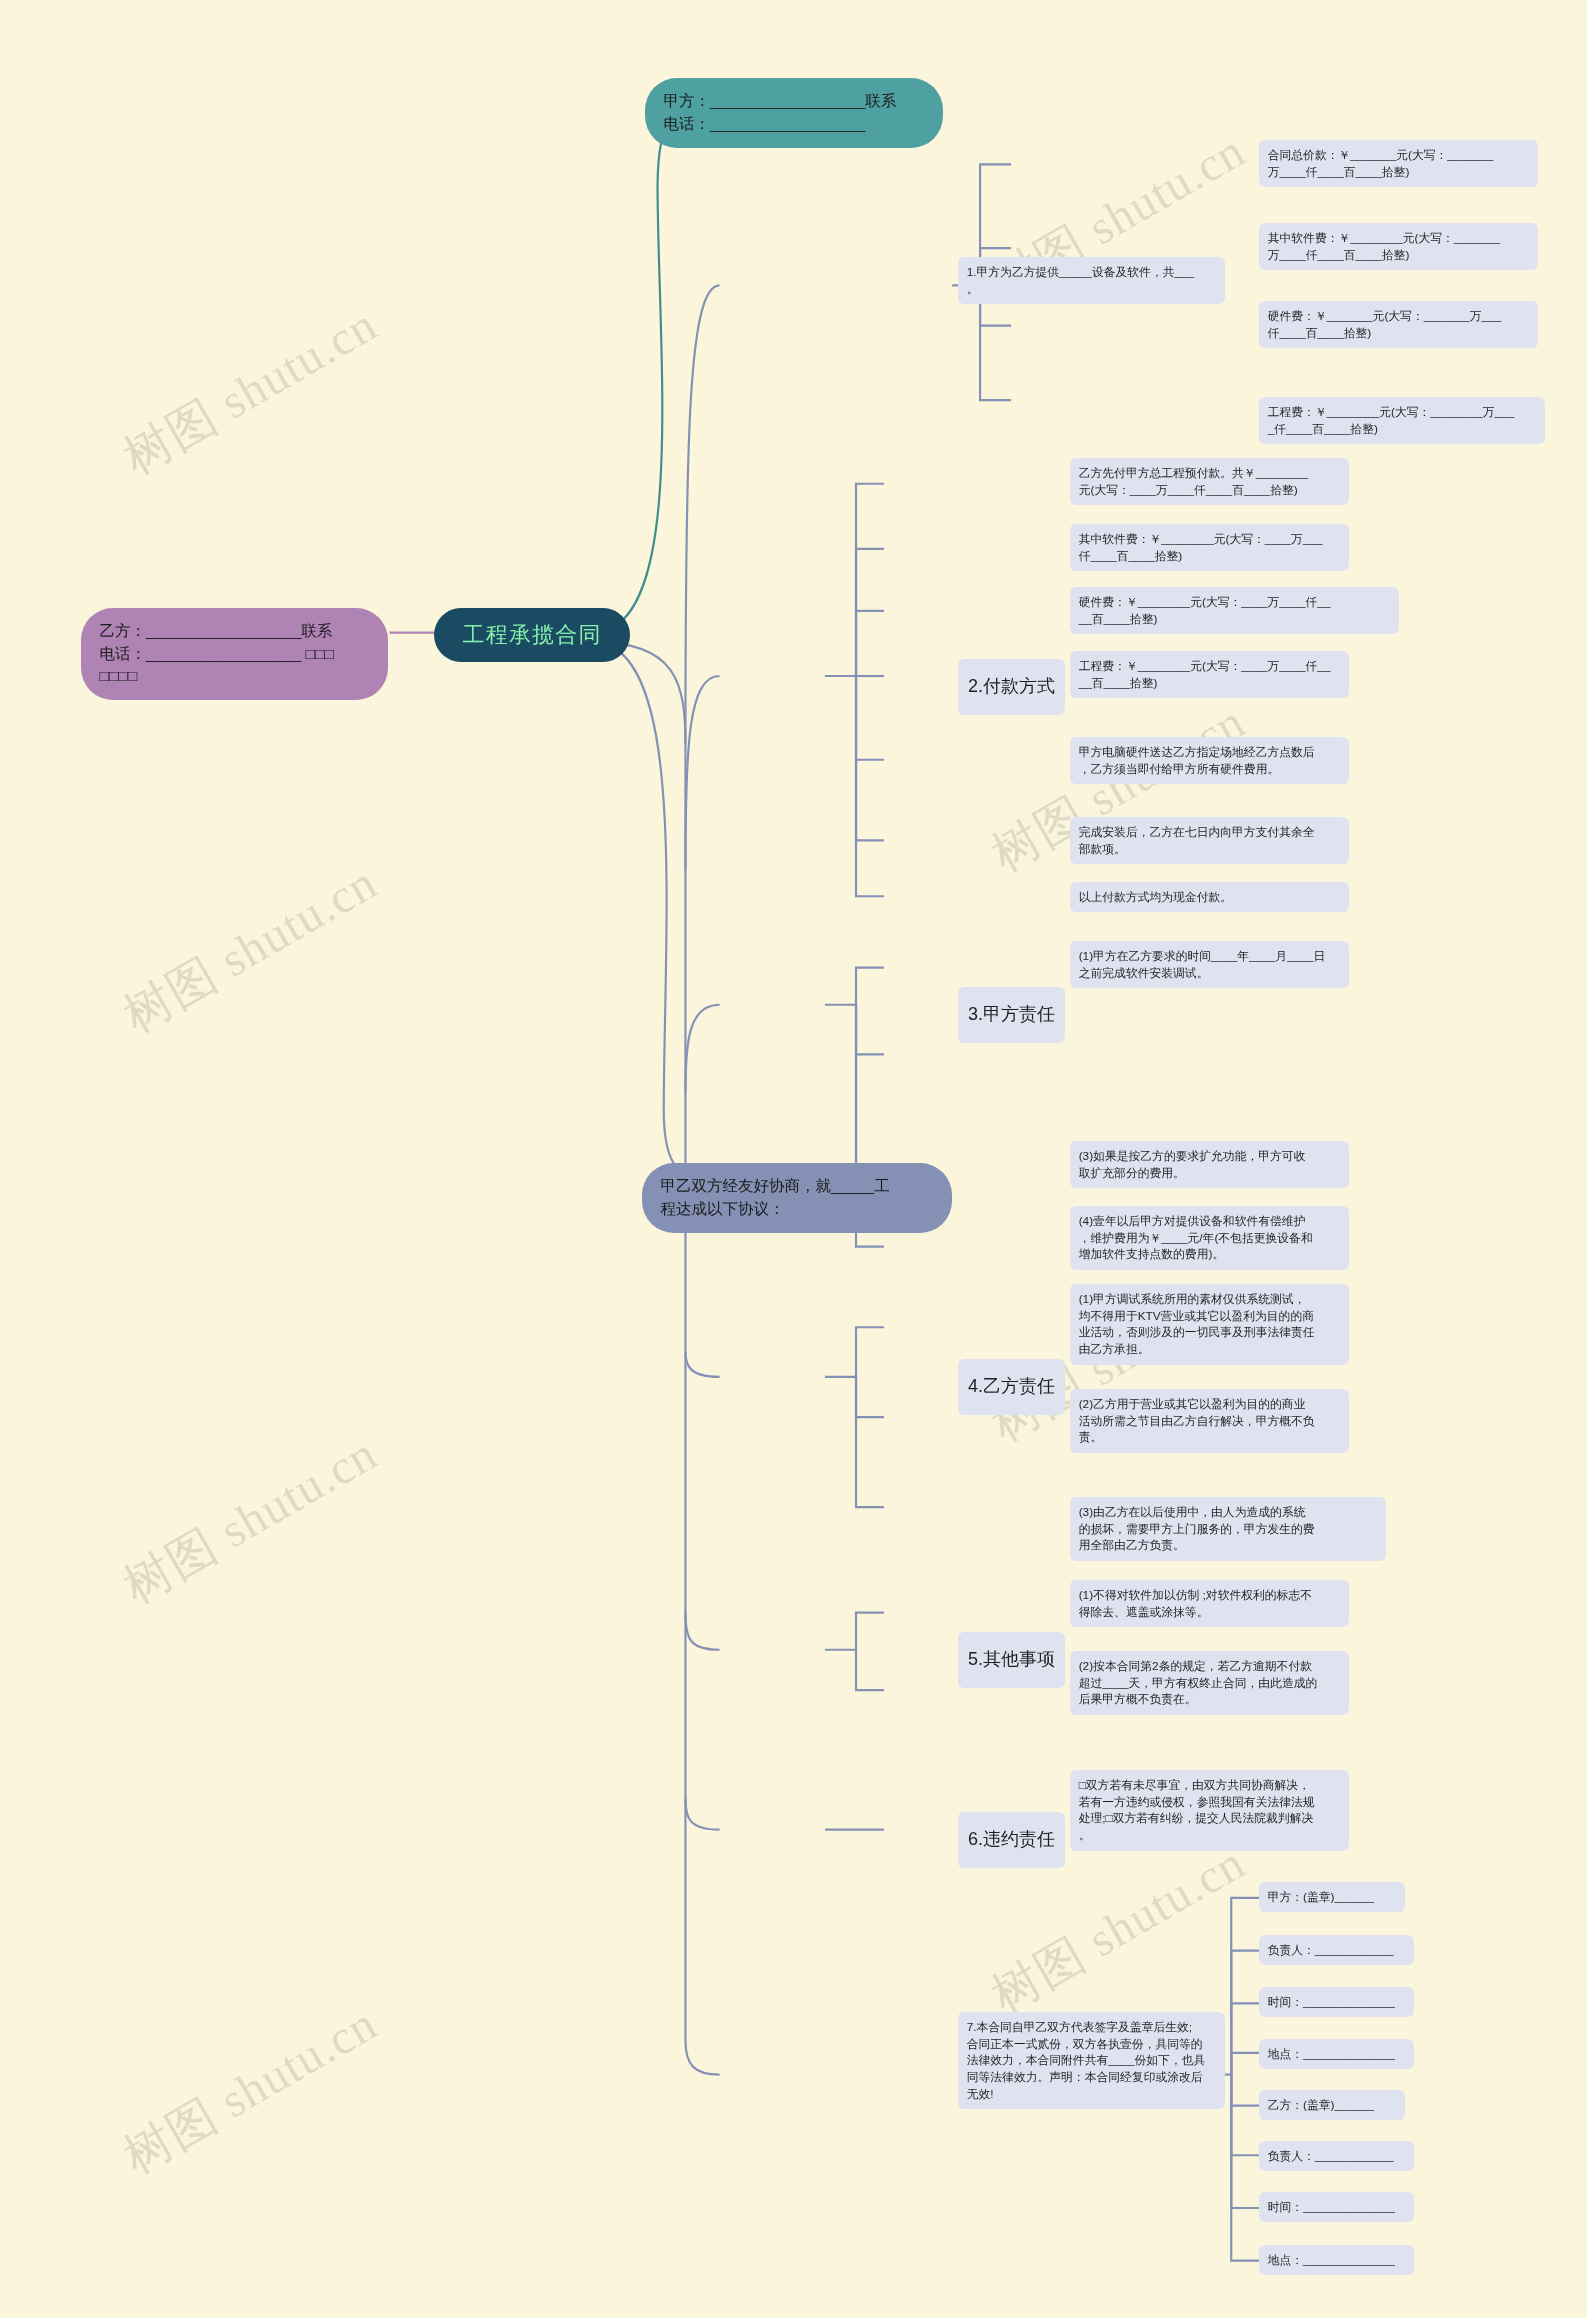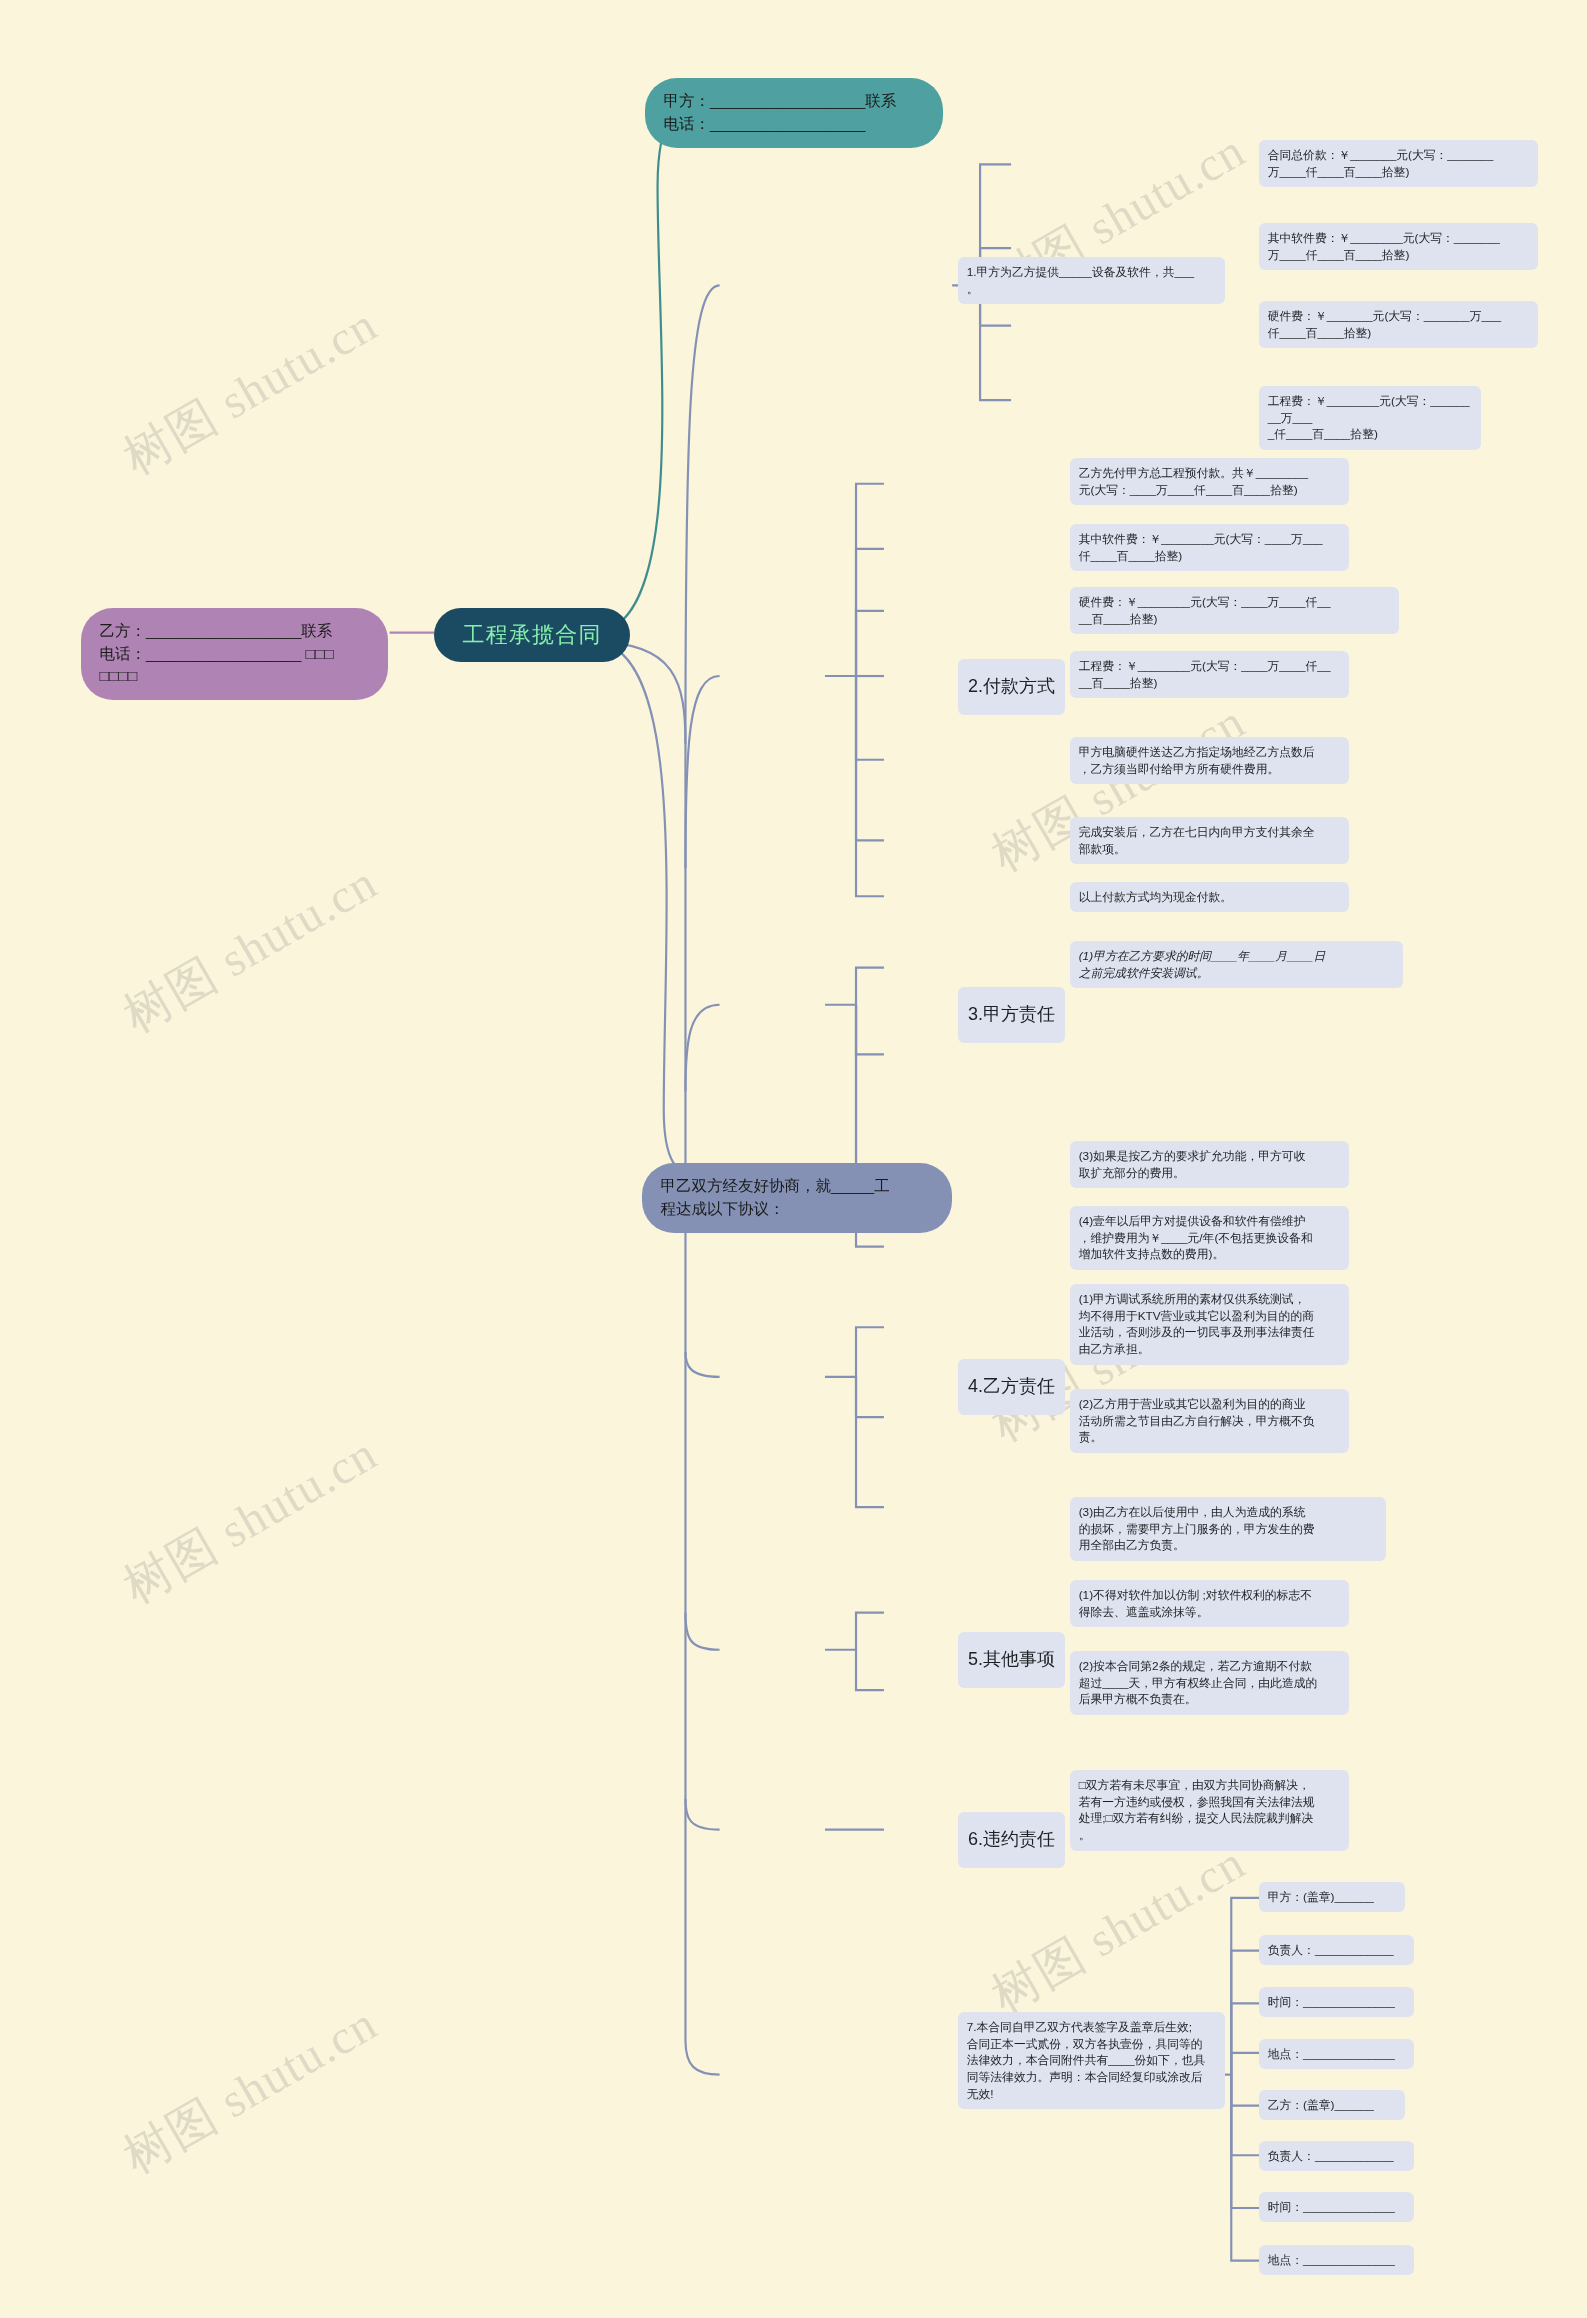--- a/index.html
+++ b/index.html
@@ -181,38 +181,38 @@
 法律效力，本合同附件共有____份如下，也具
 同等法律效力。声明：本合同经复印或涂改后
 无效!</div>
 
   <div class="node" style="left:1259px; top:140px; width:279px;">合同总价款：￥_______元(大写：_______
 万____仟____百____拾整)</div>
   <div class="node" style="left:1259px; top:223px; width:279px;">其中软件费：￥________元(大写：_______
 万____仟____百____拾整)</div>
   <div class="node" style="left:1259px; top:301px; width:279px;">硬件费：￥_______元(大写：_______万___
 仟____百____拾整)</div>
-  <div class="node" style="left:1259px; top:386px; width:222px;">工程费：￥________元(大写：________万___
+  <div class="node" style="left:1259px; top:397px; width:286px;">工程费：￥________元(大写：________万___
 _仟____百____拾整)</div>
 
   <div class="node" style="left:1070px; top:458px; width:279px;">乙方先付甲方总工程预付款。共￥________
 元(大写：____万____仟____百____拾整)</div>
   <div class="node" style="left:1070px; top:524px; width:279px;">其中软件费：￥________元(大写：____万___
 仟____百____拾整)</div>
   <div class="node" style="left:1070px; top:587px; width:329px;">硬件费：￥________元(大写：____万____仟__
 __百____拾整)</div>
   <div class="node" style="left:1070px; top:651px; width:279px;">工程费：￥________元(大写：____万____仟__
 __百____拾整)</div>
   <div class="node" style="left:1070px; top:737px; width:279px;">甲方电脑硬件送达乙方指定场地经乙方点数后
 ，乙方须当即付给甲方所有硬件费用。</div>
   <div class="node" style="left:1070px; top:817px; width:279px;">完成安装后，乙方在七日内向甲方支付其余全
 部款项。</div>
   <div class="node" style="left:1070px; top:882px; width:279px;">以上付款方式均为现金付款。</div>
 
-  <div class="node" style="left:1070px; top:941px; width:333px;font-style:italic;">(1)甲方在乙方要求的时间____年____月____日
+  <div class="node" style="left:1070px; top:941px; width:279px;">(1)甲方在乙方要求的时间____年____月____日
 之前完成软件安装调试。</div>
   <div class="node" style="left:1070px; top:1141px; width:279px;">(3)如果是按乙方的要求扩允功能，甲方可收
 取扩充部分的费用。</div>
   <div class="node" style="left:1070px; top:1206px; width:279px;">(4)壹年以后甲方对提供设备和软件有偿维护
 ，维护费用为￥____元/年(不包括更换设备和
 增加软件支持点数的费用)。</div>
 
   <div class="node" style="left:1070px; top:1284px; width:279px;">(1)甲方调试系统所用的素材仅供系统测试，
 均不得用于KTV营业或其它以盈利为目的的商
 业活动，否则涉及的一切民事及刑事法律责任

